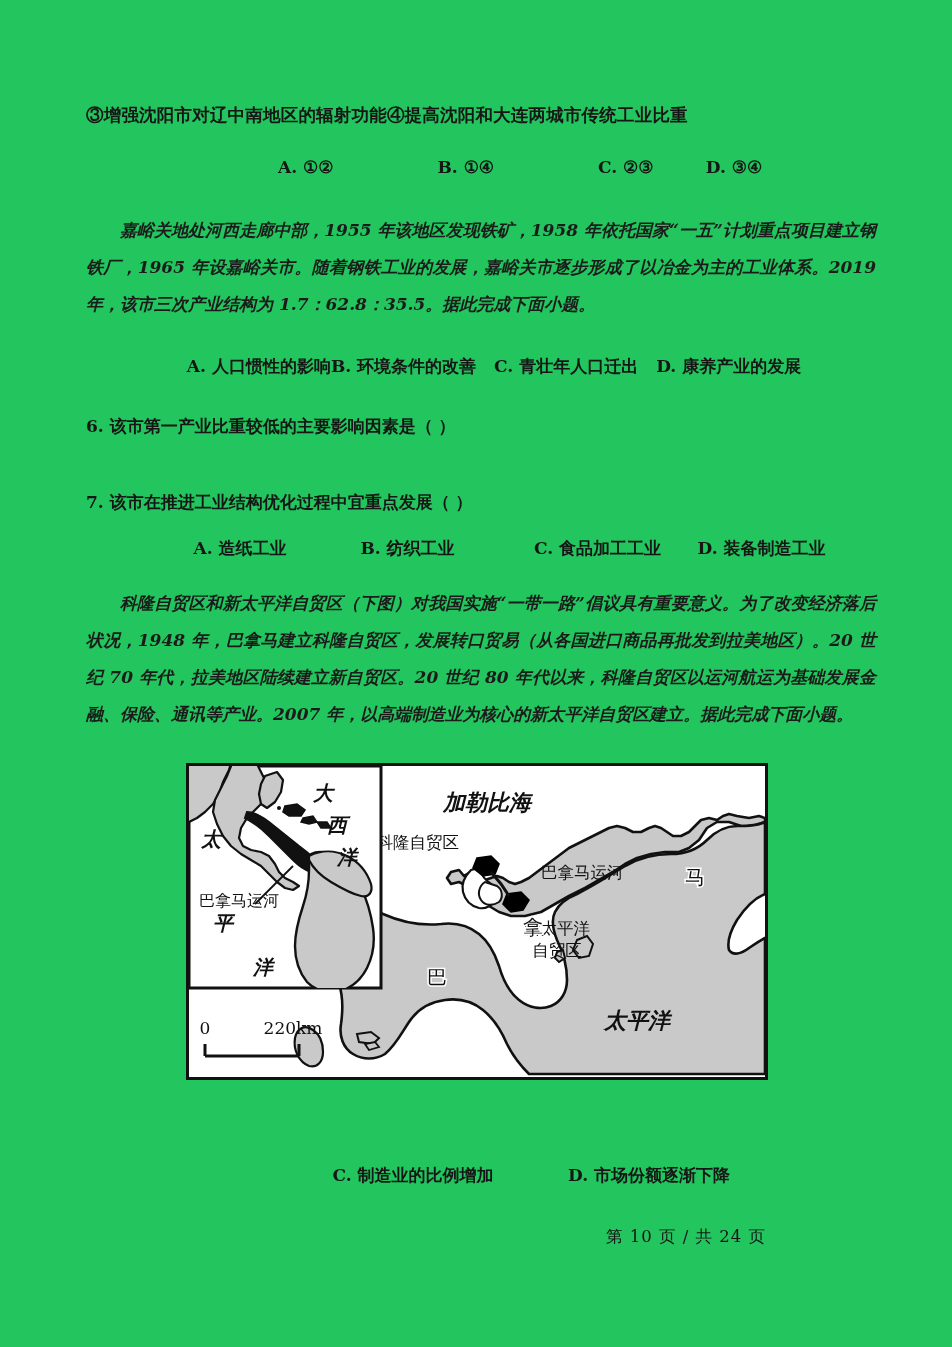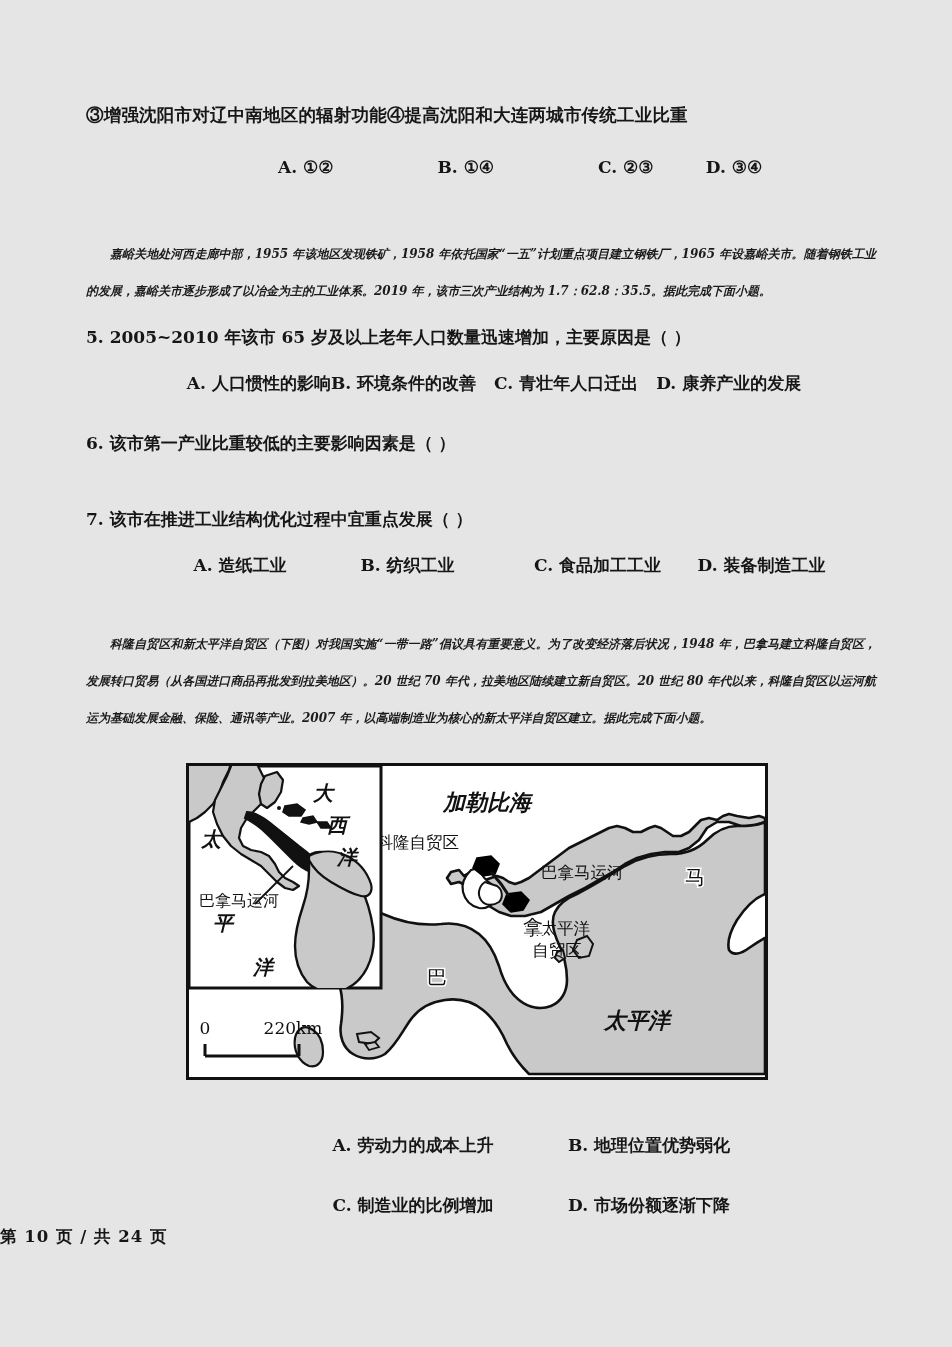--- a/index.html
+++ b/index.html
@@ -13,47 +13,46 @@
     position: relative;
     font-family: "DejaVu Serif", "Liberation Serif", serif;
     color: #1a1a1a;
     overflow: hidden;
   }
   .page {
     position: absolute;
     left: 0; top: 0;
     width: 952px;
     height: 1347px;
-    background: #e5e5e5;
+    background: #22c55e;
   }
   .content {
     position: absolute;
     left: 86px;
     top: 100px;
     width: 790px;
   }
 
   
   .stem-line {
     font-size: 17.5px;
     line-height: 30px;
     letter-spacing: 0.2px;
     font-weight: 600;
     color: #161616;
   }
   .passage {
-    font-size: 12px;
+    font-size: 17px;
     line-height: 37px;
     text-align: justify;
     text-justify: inter-ideograph;
     text-indent: 2em;
     font-weight: 600;
     color: #1b1b1b;
     font-style: italic;
-    margin-top: 24px;
   }
   .q-stem {
     font-size: 17px;
     line-height: 30px;
     font-weight: 600;
     color: #161616;
   }
   .opts {
     font-size: 17px;
     line-height: 30px;
@@ -84,23 +83,23 @@
     box-sizing: border-box;
   }
   .figure svg { display: block; }
 
   
   .footer {
     position: absolute;
     left: 0;
     top: 1226px;
     width: 766px;
-    text-align: left;
+    text-align: right;
     font-size: 16.5px;
-    font-weight: 700;
+    font-weight: 400;
     color: #161616;
     letter-spacing: 1px;
   }
 </style>
 </head>
 <body>
 
 <div class="page">
 
   <div class="content">
@@ -112,21 +111,20 @@
     <div class="opts indent1">
       <span class="op" style="width:160px"><span>A.</span> <span>①②</span></span><span class="op" style="width:160px"><span>B.</span> <span>①④</span></span><span class="op" style="width:160px"><span>C.</span> <span>②③</span></span><span class="op"><span>D.</span> <span>③④</span></span>
     </div>
 
     <div class="sp-30"></div>
 
     <div class="passage">嘉峪关地处河西走廊中部，1955 年该地区发现铁矿，1958 年依托国家“一五”计划重点项目建立钢铁厂，1965 年设嘉峪关市。随着钢铁工业的发展，嘉峪关市逐步形成了以冶金为主的工业体系。2019 年，该市三次产业结构为 1.7：62.8：35.5。据此完成下面小题。</div>
 
     <div class="sp-12"></div>
 
-    <div class="q-stem">5. 2005~2010 年该市 65 岁及以上老年人口数量迅速增加，主要原因是（  ）</div>
     <div class="sp-16"></div>
     <div class="opts indent1">
       <span class="op"><span>A.</span> <span>人口惯性的影响</span></span><span class="op"><span>B.</span> <span>环境条件的改善</span></span><span class="op" style="padding-left:18px"><span>C.</span> <span>青壮年人口迁出</span></span><span class="op" style="padding-left:18px"><span>D.</span> <span>康养产业的发展</span></span>
     </div>
 
     <div class="sp-30"></div>
 
     <div class="q-stem">6. 该市第一产业比重较低的主要影响因素是（  ）</div>
     <div class="sp-16"></div>
 
@@ -328,23 +326,20 @@
       <g>
         <text x="16" y="268" font-family="'DejaVu Serif','Liberation Serif',serif" font-size="17" fill="#111" text-anchor="middle">0</text>
         <text x="104" y="268" font-family="'DejaVu Serif','Liberation Serif',serif" font-size="17" fill="#111" text-anchor="middle">220km</text>
         <path d="M 16,278 L 16,290 M 16,290 L 110,290 M 110,290 L 110,278" fill="none" stroke="#111" stroke-width="3"></path>
       </g>
     </svg>
   </div>
 
   <div style="position:absolute; left:86px; top:1108px; width:790px;">
     <div class="sp-22"></div>
-    <div class="opts indent1">
-      <span class="op" style="width:310px"><span>A.</span> <span>劳动力的成本上升</span></span><span class="op"><span>B.</span> <span>地理位置优势弱化</span></span>
-    </div>
     <div class="sp-30"></div>
     <div class="opts indent1">
       <span class="op" style="width:310px"><span>C.</span> <span>制造业的比例增加</span></span><span class="op"><span>D.</span> <span>市场份额逐渐下降</span></span>
     </div>
   </div>
 
   <div class="footer">第 10 页 / 共 24 页</div>
 
 </div>
 

